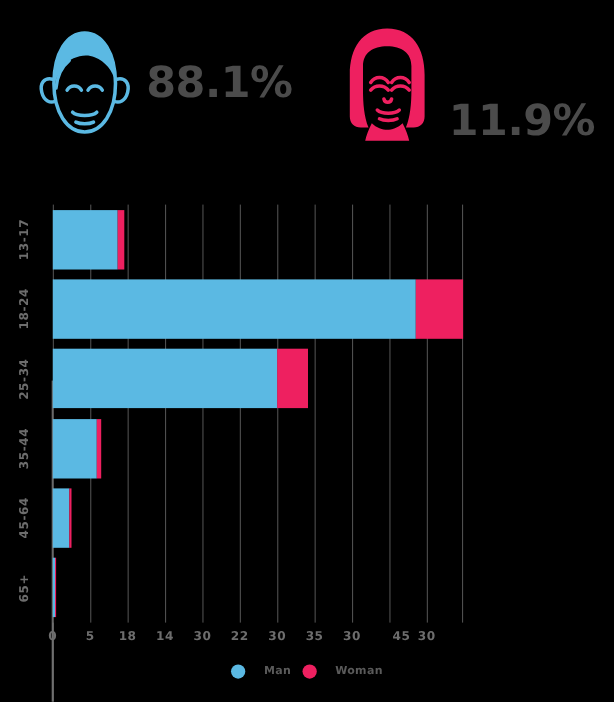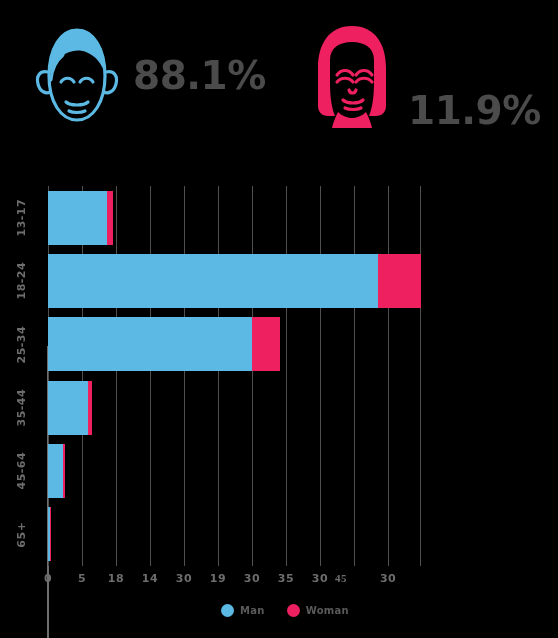--- a/index.html
+++ b/index.html
@@ -116,21 +116,21 @@
   #legend {
     position: absolute;
     left: 0;
     top: 444px;
     width: 558px;
     display: flex;
     justify-content: center;
     align-items: center;
     gap: 10px;
   }
-  .legend-item { display: flex; align-items: center; gap: 6px; margin-left: 12px; }
+  .legend-item { display: flex; align-items: center; gap: 17px; }
   .legend-dot  { width: 13px; height: 13px; border-radius: 50%; }
   .legend-text {
     font-size: 10px;
     font-weight: bold;
     color: #5a5a5a;
     letter-spacing: 0.3px;
   }
 </style>
 </head>
 <body>
@@ -225,25 +225,25 @@
       <div class="cat-label" style="top: 279.333px; height: 63.3333px; line-height: 63.3333px;"><span>45-64</span></div>
       <div class="cat-label" style="top: 342.667px; height: 63.3333px; line-height: 63.3333px;"><span>65+</span></div>
     </div>
 
   <div id="xaxis">
       <div class="xtick" style="left: 0px;">0</div>
       <div class="xtick" style="left: 34.0037px;">5</div>
       <div class="xtick" style="left: 68.0073px;">18</div>
       <div class="xtick" style="left: 102.011px;">14</div>
       <div class="xtick" style="left: 136.015px;">30</div>
-      <div class="xtick" style="left: 170.018px;">19</div>
+      <div class="xtick" style="left: 170.018px;">22</div>
       <div class="xtick" style="left: 204.022px;">30</div>
       <div class="xtick" style="left: 238.026px;">35</div>
       <div class="xtick" style="left: 272.029px;">30</div>
-      <div class="xtick" style="left: 293px; font-family: Liberation Serif, serif;">45</div>
+      <div class="xtick" style="left: 317px;">45</div>
       <div class="xtick" style="left: 340.037px;">30</div>
     </div>
 
   <div id="legend">
       <div class="legend-item">
         <div class="legend-dot" style="background: rgb(91, 185, 227);"></div>
         <div class="legend-text">Man</div>
       </div>
       <div class="legend-item">
         <div class="legend-dot" style="background: rgb(238, 32, 96);"></div>

